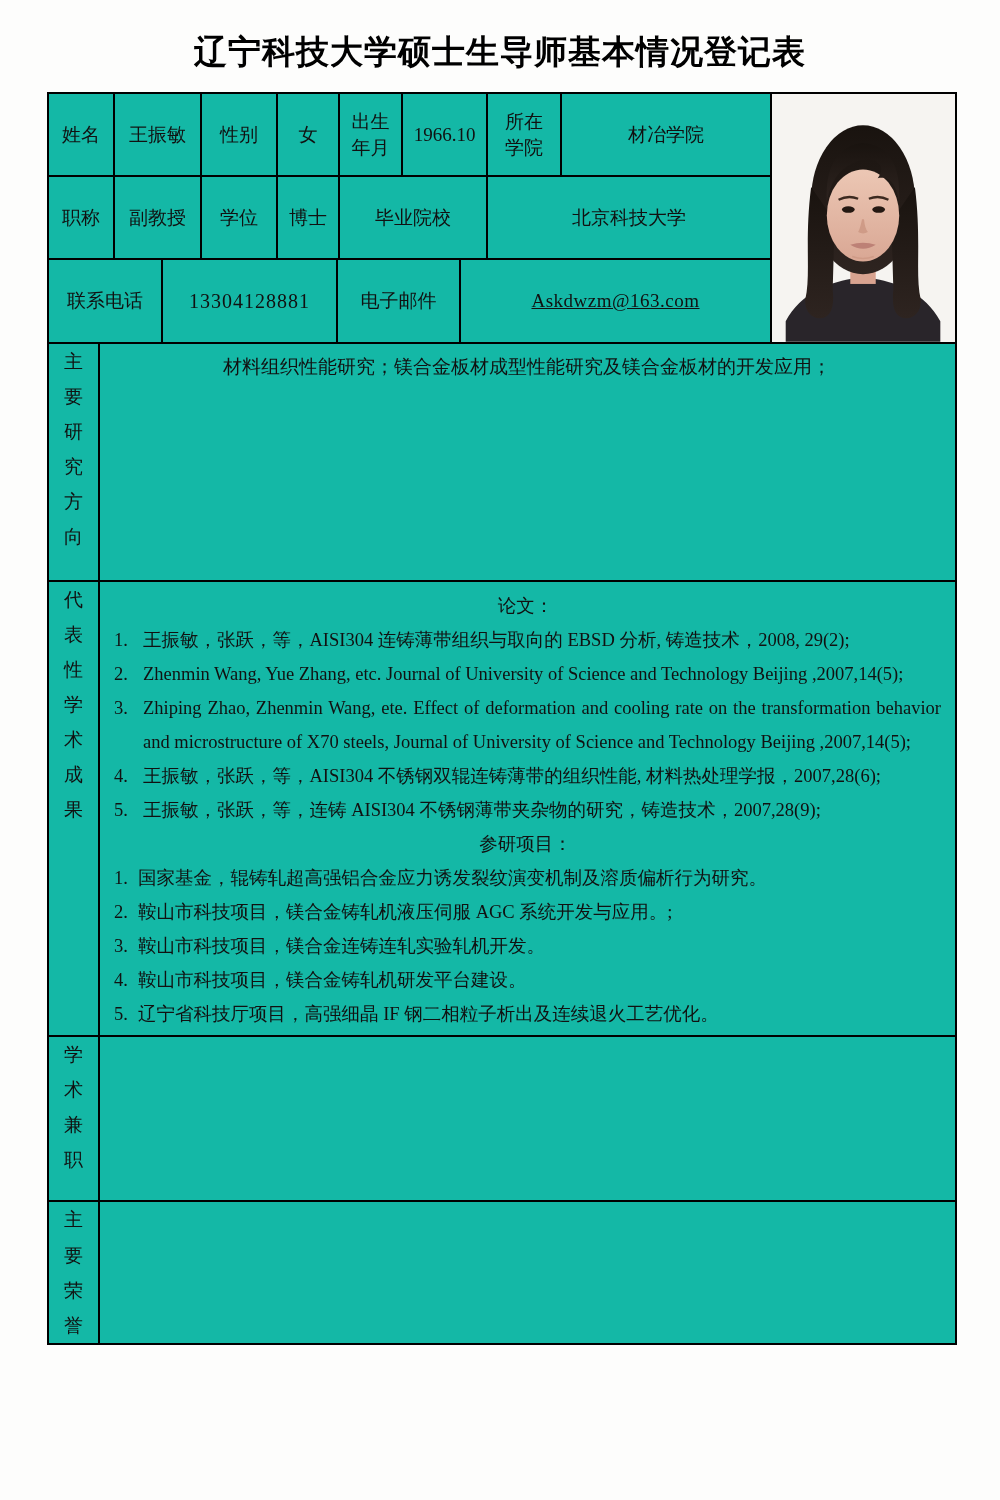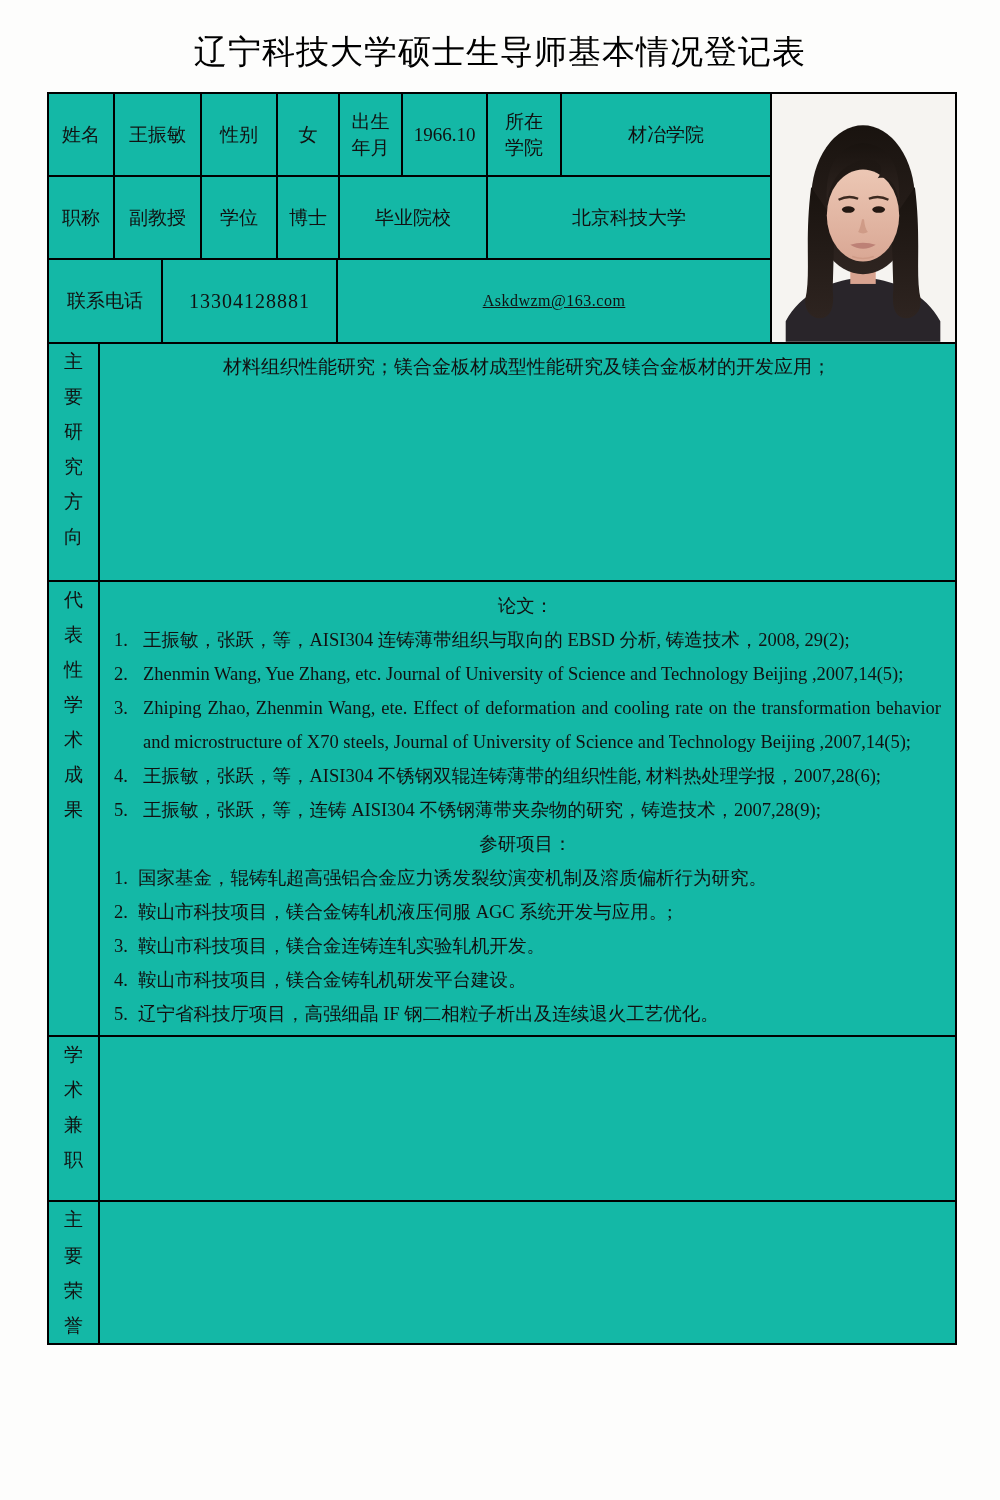--- a/index.html
+++ b/index.html
@@ -3,41 +3,41 @@
 <meta charset="utf-8">
 <style>
   html,body{margin:0;padding:0;}
   body{
     width:1000px;height:1500px;background:#fdfdfc;position:relative;
     font-family:"Liberation Serif","DejaVu Serif",serif;color:#111;
     -webkit-font-smoothing:antialiased;
   }
   .page-title{
     position:absolute;top:30px;left:0;width:1000px;text-align:center;
-    font-size:33px;font-weight:normal;letter-spacing:1px;color:#000;
+    font-size:33px;font-weight:bold;letter-spacing:1px;color:#000;
   }
   .form-table{
     position:absolute;left:47px;top:92px;width:910px;height:1253px;
     border:2px solid #000;box-sizing:border-box;display:flex;flex-direction:column;
     background:#14b8a6;
   }
   .row{display:flex;box-sizing:border-box;}
   .bb{border-bottom:2px solid #000;}
   .br{border-right:2px solid #000;}
   .cell{
     display:flex;align-items:center;justify-content:center;text-align:center;
     box-sizing:border-box;font-size:19px;line-height:1.35;padding:2px 3px;
   }
   .top-area{height:253px;display:flex;box-sizing:border-box;border-bottom:2px solid #000;}
   .top-left{width:723px;display:flex;flex-direction:column;box-sizing:border-box;border-right:2px solid #000;}
   .top-left .row{flex:1;}
   .photo-cell{flex:1;box-sizing:border-box;overflow:hidden;background:#f7f5f2;}
   .photo-cell svg{display:block;width:100%;height:100%;}
   .w-narrow{width:2.3em;display:inline-block;}
-  .email{ text-decoration:underline; font-size:16px; letter-spacing:0.5px;}
+  .email{ text-decoration:underline; font-size:19px; letter-spacing:0.5px;}
   .phone{font-size:20px;letter-spacing:1px;}
   .section{display:flex;box-sizing:border-box;}
   .vlabel-cell{
     width:51px;box-sizing:border-box;border-right:2px solid #000;
     display:flex;align-items:flex-start;justify-content:center;
   }
   .vlabel{
     width:1.15em;text-align:center;word-break:break-all;
     font-size:19px;line-height:1.85;letter-spacing:0;
   }
@@ -107,20 +107,23 @@
             <span>北京科技大学</span>
           </div>
       </div>
 
       <div class="row">
         <div class="cell br" style="width:114px">
             <span>联系电话</span>
           </div>
         <div class="cell br" style="width:175px">
             <span class="phone">13304128881</span>
+          </div>
+        <div class="cell br" style="width:123px">
+            <span>电子邮件</span>
           </div>
         <div class="cell" style="flex:1">
             <span class="email">Askdwzm@163.com</span>
           </div>
       </div>
 
     </div>
 
     <div class="photo-cell">
       <svg viewBox="0 0 187 253" preserveAspectRatio="none">

